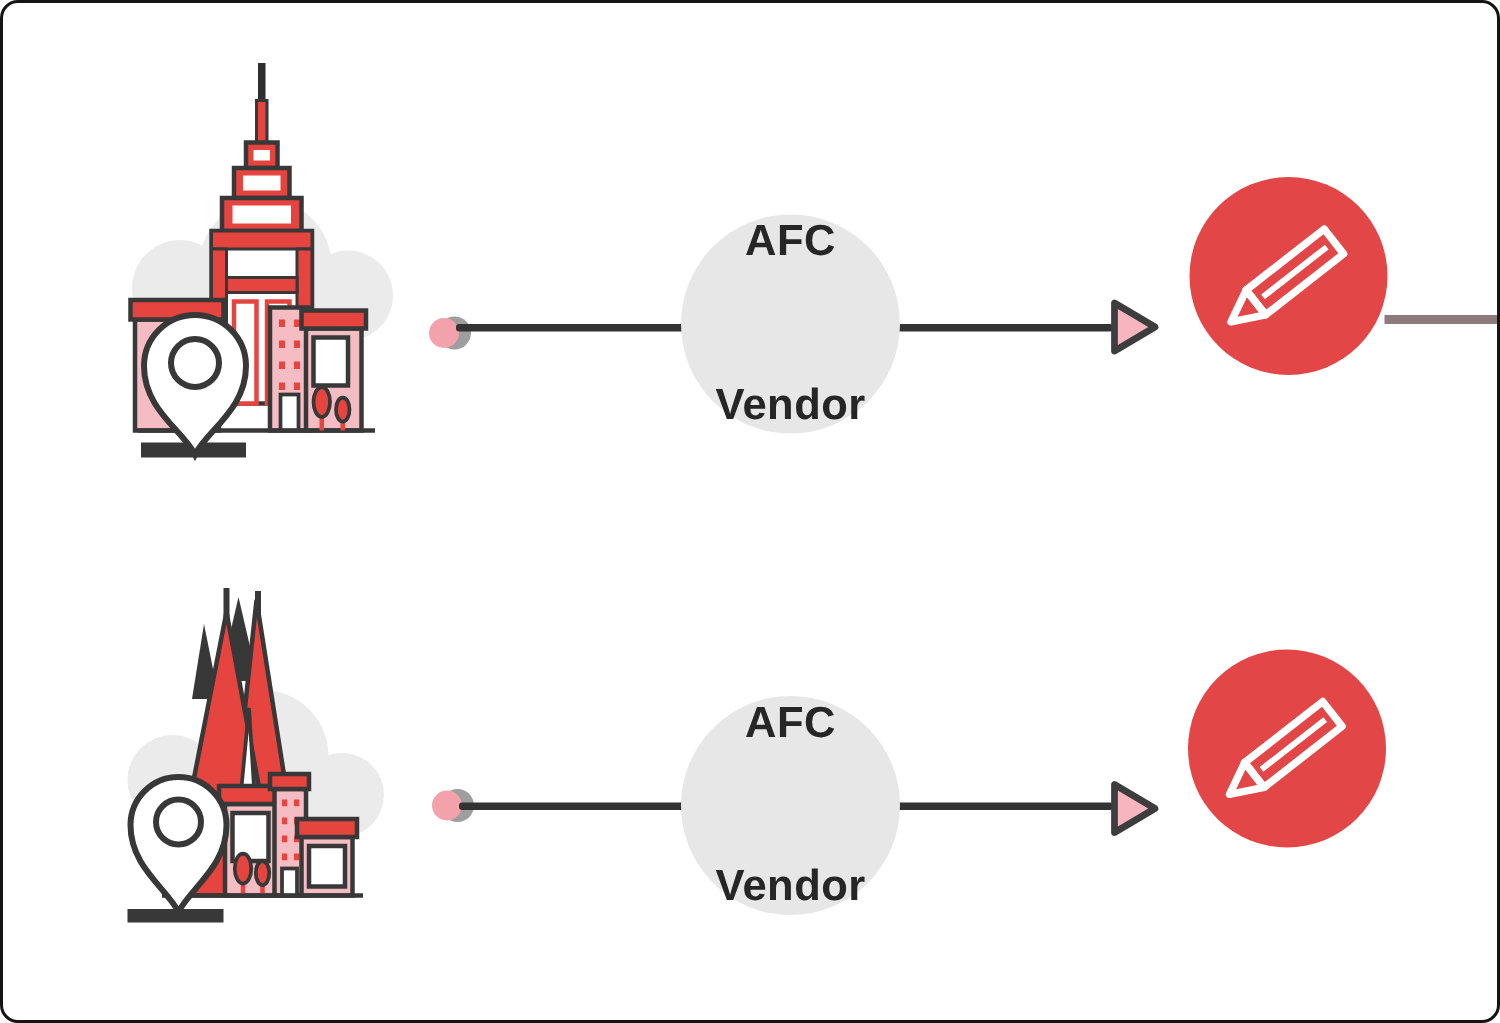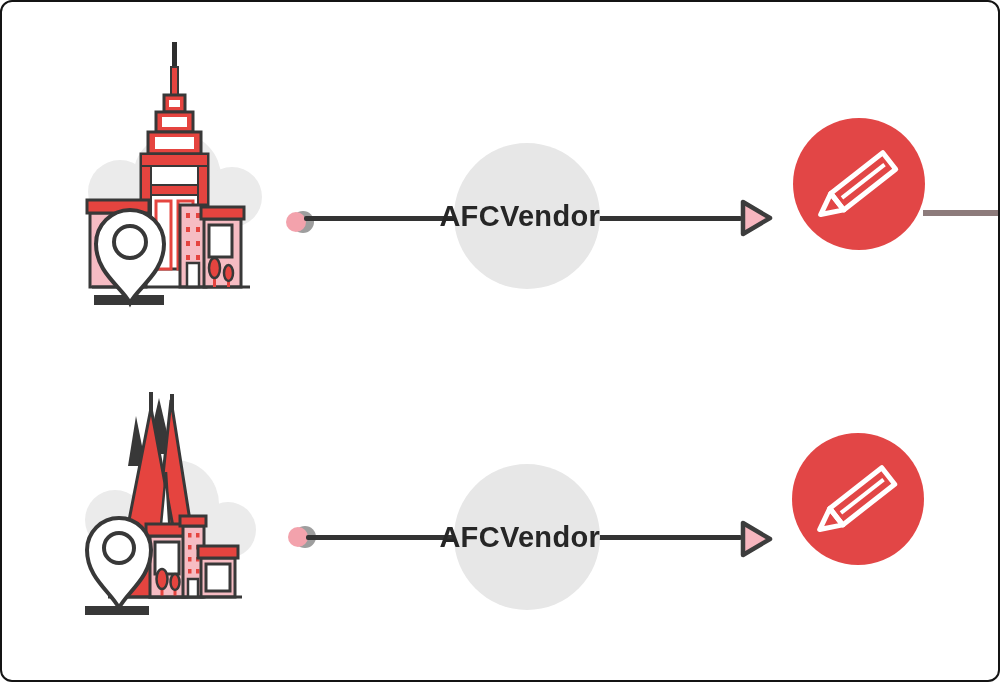--- a/index.html
+++ b/index.html
@@ -19,23 +19,23 @@
     height:5px;
     background:#333333;
     border-radius:2px;
   }
   .vendor-circle{
     position:absolute;
     width:146px;height:146px;
     border-radius:50%;
     background:#e7e7e7;
     display:flex;
-    flex-direction:row;
+    flex-direction:column;
     align-items:center;
-    justify-content:flex-end;
+    justify-content:space-between;
   }
   .vendor-circle span{
     color:#262626;
     font-size:29px;
     font-weight:700;
     line-height:37px;
     letter-spacing:.3px;
   }
   .action-circle{
     position:absolute;

